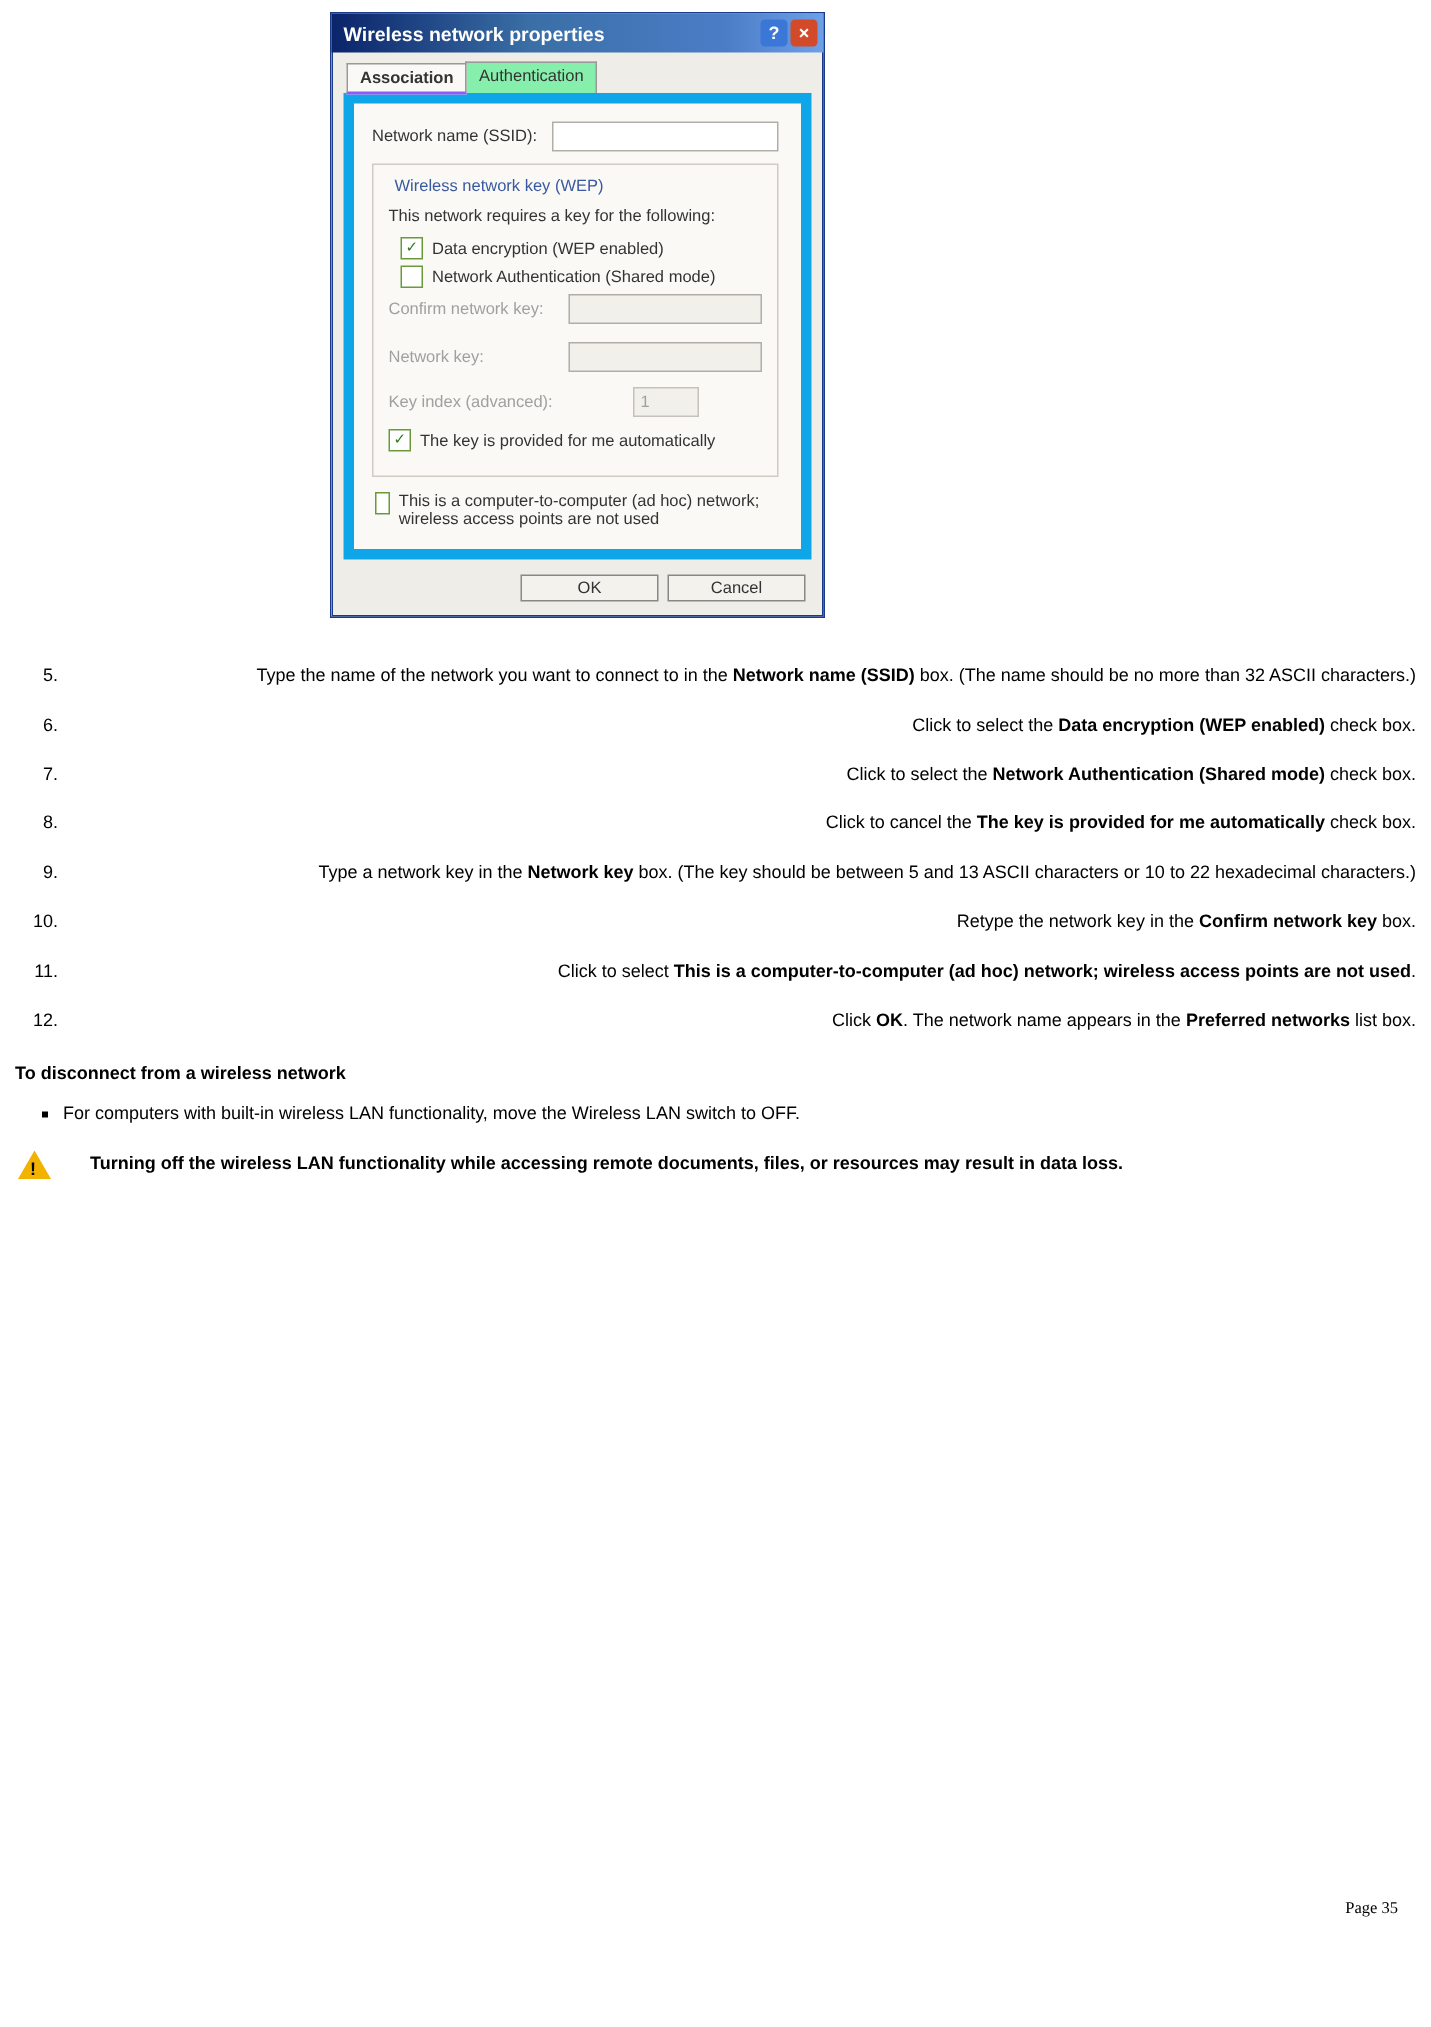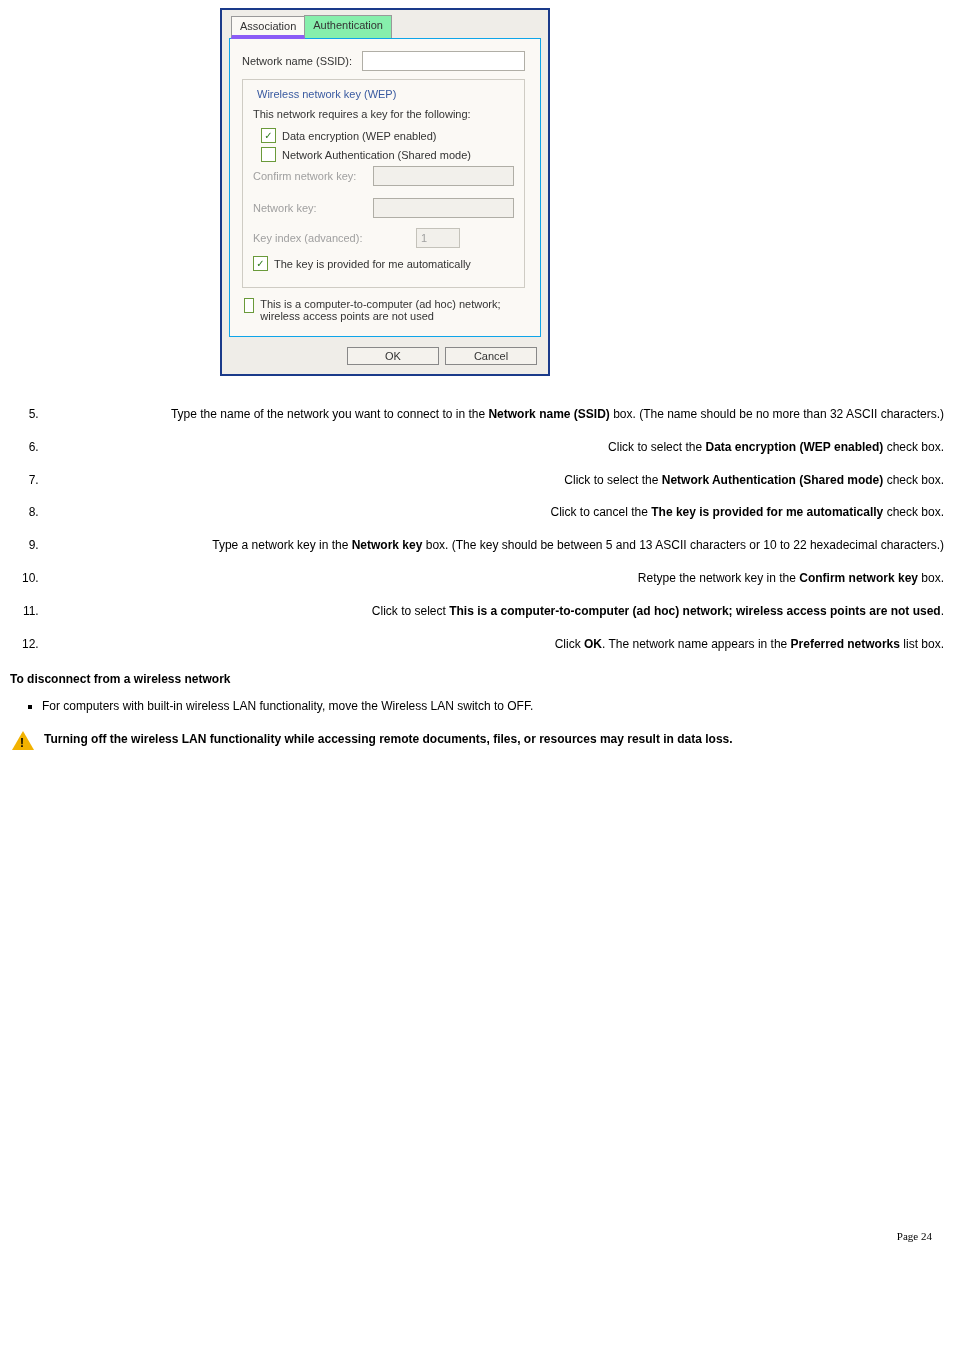--- a/index.html
+++ b/index.html
@@ -66,26 +66,27 @@
     border: 1px solid #999;
     border-bottom: none;
     background: #86efac;
     padding: 3px 8px 3px 8px;
     font-size: 11px;
     margin-right: -1px;
     position: relative;
   }
   .tab.active {
     background: #FBF9F5;
-    border-bottom: 4px solid #8b5cf6;
+    border-bottom: 2px solid #8b5cf6;
     top: 1px;
     z-index: 2;
+    font-weight: bold;
   }
   .tab-panel {
-    border: 1px solid #0ea5e9;
+    border: 7px solid #0ea5e9;
     background: #FBF9F5;
     padding: 12px 15px 14px 12px;
   }
   .row {
     display: flex;
     align-items: center;
     margin-bottom: 8px;
   }
   .row label.fld {
     width: 120px;
@@ -190,21 +191,21 @@
     margin: 0 0 16px 12px;
     padding-left: 20px;
   }
   ul.bullets li {
     margin-bottom: 12px;
     line-height: 1.4;
   }
   .warn-row {
     display: flex;
     align-items: flex-start;
-    gap: 10px;
+    gap: 26px;
     margin: 8px 0 0 0;
     line-height: 1.4;
     justify-content: space-between;
   }
   .warn-icon {
     width: 0;
     height: 0;
     border-left: 11px solid transparent;
     border-right: 11px solid transparent;
     border-bottom: 19px solid #f2b200;
@@ -234,20 +235,27 @@
     padding-right: 12px;
   }
 </style>
 </head>
 <body>
 
 <div class="page">
 
   <div class="dialog-wrap">
     <div class="dialog">
+      <div class="titlebar">
+        <span>Wireless network properties</span>
+        <div class="titlebar-buttons">
+          <div class="tb-btn tb-help">?</div>
+          <div class="tb-btn tb-close">×</div>
+        </div>
+      </div>
       <div class="dialog-body">
         <div class="tabs">
           <div class="tab active">Association</div>
           <div class="tab">Authentication</div>
         </div>
         <div class="tab-panel">
           <div class="row">
             <label class="fld">Network name (SSID):</label>
             <div class="txt"></div>
           </div>
@@ -328,15 +336,15 @@
 
   <ul class="bullets">
     <li>For computers with built-in wireless LAN functionality, move the Wireless LAN switch to OFF.</li>
   </ul>
 
   <div class="warn-row">
     <div class="warn-icon"></div>
     <div class="warn-text">Turning off the wireless LAN functionality while accessing remote documents, files, or resources may result in data loss.</div>
   </div>
 
-  <div class="pagenum">Page 24</div>
+  <div class="pagenum">Page 35</div>
 
 </div>
 
 </body></html>

